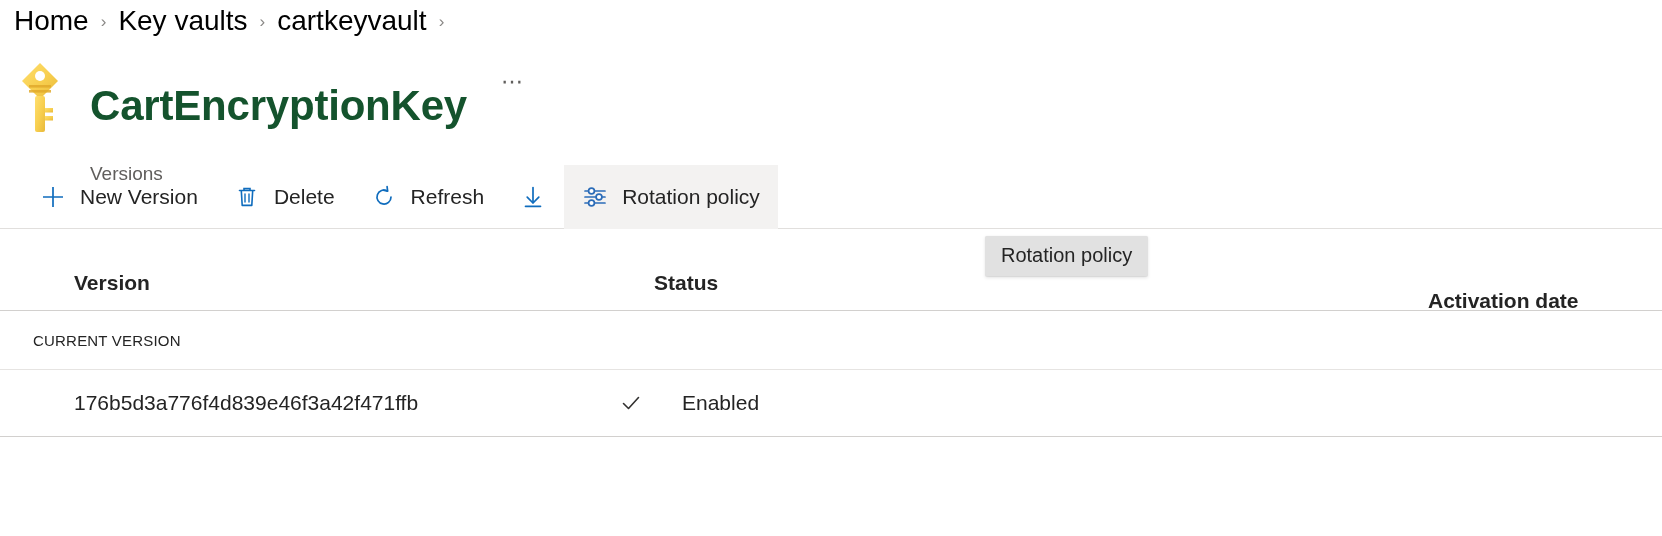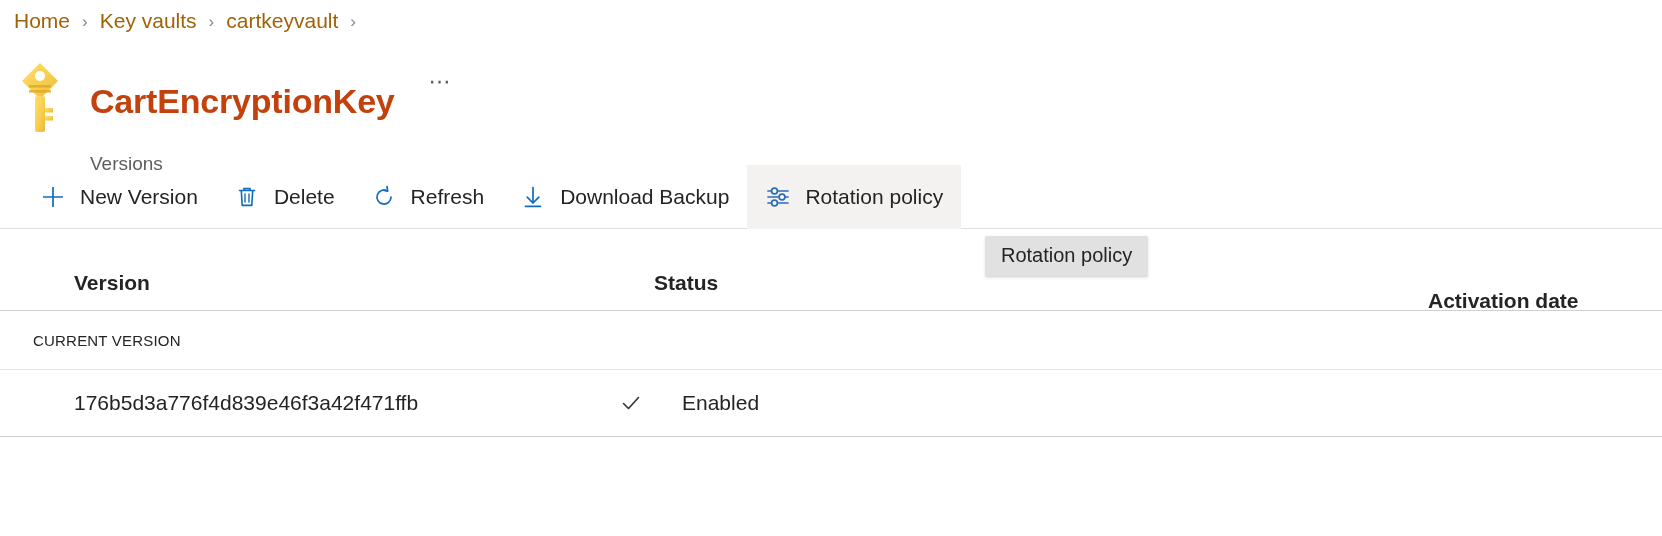--- a/index.html
+++ b/index.html
@@ -19,22 +19,22 @@
   
   .breadcrumb {
     position: absolute;
     top: 6px;
     left: 14px;
     display: flex;
     align-items: center;
     height: 30px;
   }
   .crumb-link {
-    font-size: 21px;
-    color: #a16207;
+    font-size: 28px;
+    color: #000000;
     text-decoration: none;
     cursor: pointer;
     white-space: nowrap;
   }
   .crumb-sep {
     color: #8a8886;
     font-size: 17px;
     margin: 0 12px;
     line-height: 1;
     user-select: none;
@@ -60,24 +60,24 @@
   .title-text-wrap {
     margin-left: 26px;
     display: flex;
     flex-direction: column;
   }
   .title-line {
     display: flex;
     align-items: center;
   }
   .page-title {
-    font-size: 34px;
+    font-size: 42px;
     font-weight: 600;
     line-height: 44px;
-    color: #c2410c;
+    color: #14532d;
     letter-spacing: -0.2px;
     white-space: nowrap;
   }
   .ellipsis-btn {
     margin-left: 30px;
     font-size: 22px;
     color: #605e5c;
     letter-spacing: 2px;
     line-height: 28px;
     cursor: pointer;
@@ -292,21 +292,20 @@
   </div>
 
   <div class="cmd-btn">
     <span class="cmd-icon">
       <svg width="24" height="24" viewBox="0 0 24 24">
         <path d="M12 2.5 V17.5" stroke="#0f6cbd" stroke-width="1.7" fill="none" stroke-linecap="round"></path>
         <path d="M6.2 12.2 L12 18 L17.8 12.2" stroke="#0f6cbd" stroke-width="1.7" fill="none" stroke-linecap="round" stroke-linejoin="round"></path>
         <path d="M4.5 21.3 H19.5" stroke="#0f6cbd" stroke-width="1.7" fill="none" stroke-linecap="round"></path>
       </svg>
     </span>
-    <span class="cmd-label">Download Backup</span>
   </div>
 
   <div class="cmd-btn hovered">
     <span class="cmd-icon">
       <svg width="26" height="26" viewBox="0 0 26 26">
         <path d="M3 7 H23" stroke="#2b6cb8" stroke-width="1.7" fill="none" stroke-linecap="round"></path>
         <path d="M3 13 H23" stroke="#2b6cb8" stroke-width="1.7" fill="none" stroke-linecap="round"></path>
         <path d="M3 19 H23" stroke="#2b6cb8" stroke-width="1.7" fill="none" stroke-linecap="round"></path>
         <circle cx="9.5" cy="7" r="2.9" fill="#ffffff" stroke="#2b6cb8" stroke-width="1.7"></circle>
         <circle cx="17" cy="13" r="2.9" fill="#ffffff" stroke="#2b6cb8" stroke-width="1.7"></circle>

